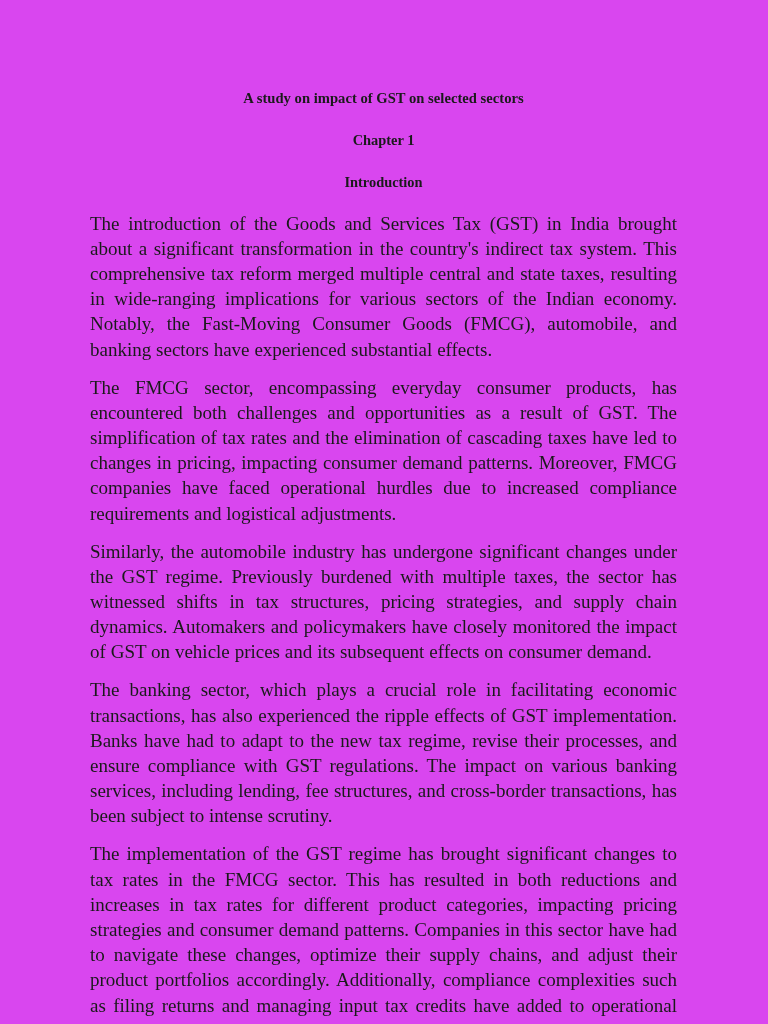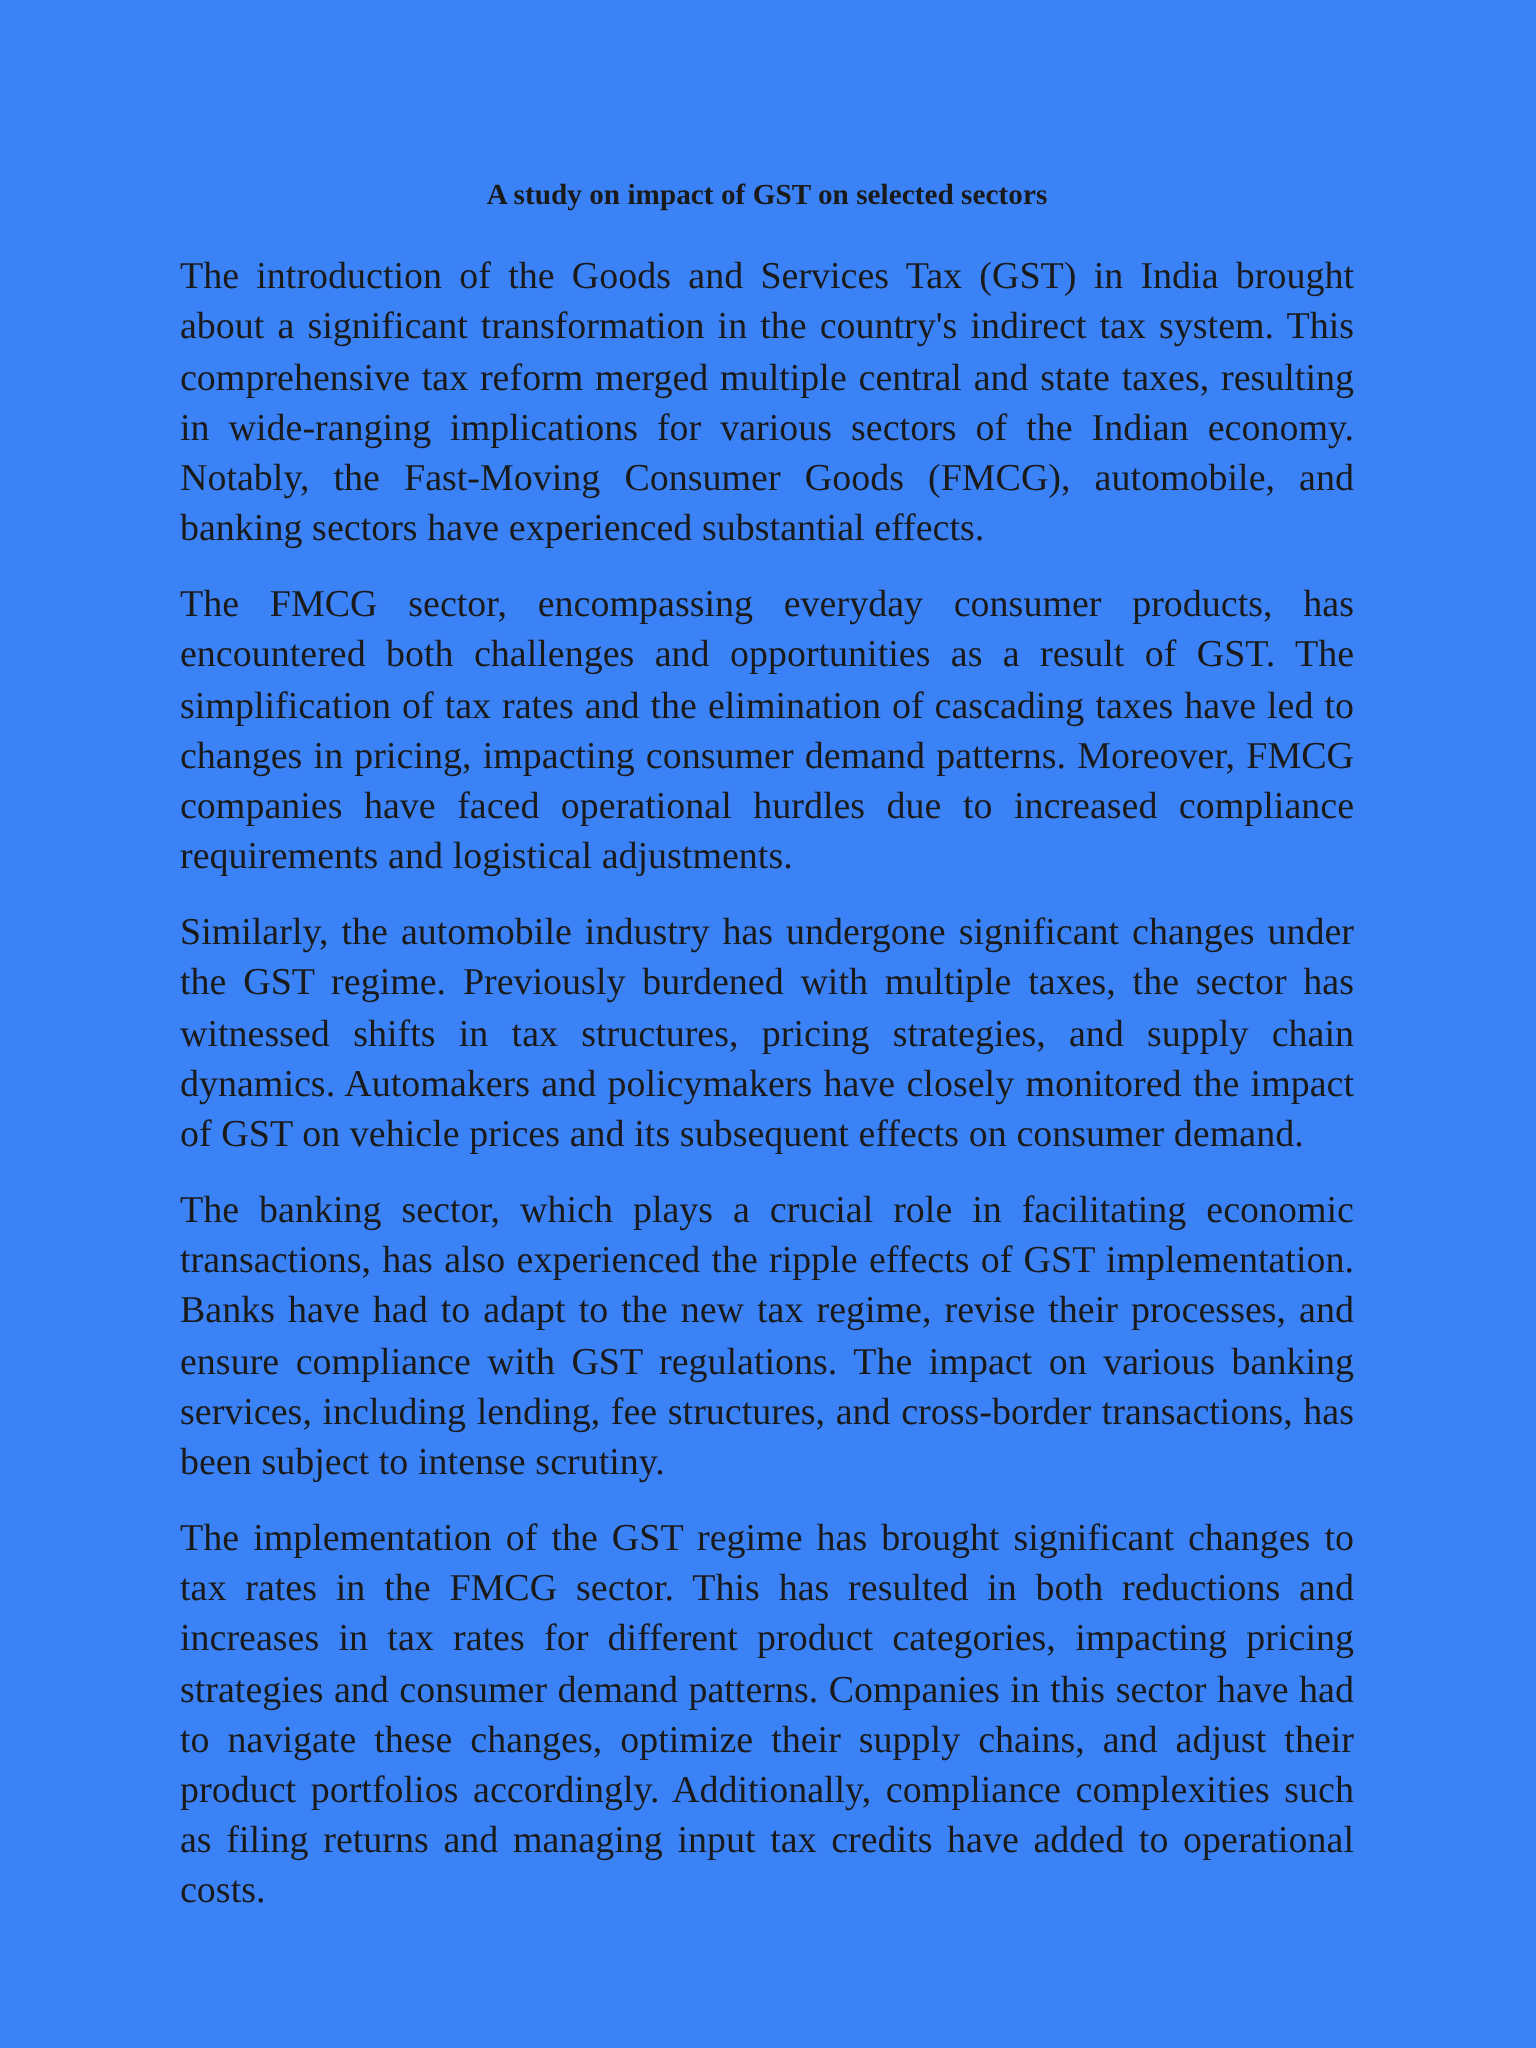--- a/index.html
+++ b/index.html
@@ -14,21 +14,21 @@
     overflow: hidden;
     font-family: "Liberation Serif", "DejaVu Serif", serif;
     color: #1a1a1a;
     -webkit-font-smoothing: antialiased;
   }
 
   .page {
     position: relative;
     width: 768px;
     height: 1024px;
-    background: #3b82f6;
+    background: #d946ef;
     box-sizing: border-box;
   }
 
   .content {
     position: absolute;
     left: 90px;
     top: 0;
     width: 587px;
   }
 
@@ -81,21 +81,23 @@
   }
 </style>
 </head>
 <body>
 
 <div class="page">
   <div class="content">
 
     <h1 class="doc-title">A study on impact of GST on selected sectors</h1>
 
+    <h2 class="heading-chapter">Chapter 1</h2>
 
+    <h3 class="heading-section">Introduction</h3>
 
     <div class="body-block">
       <p class="para">The introduction of the Goods and Services Tax (GST) in India brought about a significant transformation in the country's indirect tax system. This comprehensive tax reform merged multiple central and state taxes, resulting in wide-ranging implications for various sectors of the Indian economy. Notably, the Fast-Moving Consumer Goods (FMCG), automobile, and banking sectors have experienced substantial effects.</p>
       <p class="para">The FMCG sector, encompassing everyday consumer products, has encountered both challenges and opportunities as a result of GST. The simplification of tax rates and the elimination of cascading taxes have led to changes in pricing, impacting consumer demand patterns. Moreover, FMCG companies have faced operational hurdles due to increased compliance requirements and logistical adjustments.</p>
       <p class="para">Similarly, the automobile industry has undergone significant changes under the GST regime. Previously burdened with multiple taxes, the sector has witnessed shifts in tax structures, pricing strategies, and supply chain dynamics. Automakers and policymakers have closely monitored the impact of GST on vehicle prices and its subsequent effects on consumer demand.</p>
       <p class="para">The banking sector, which plays a crucial role in facilitating economic transactions, has also experienced the ripple effects of GST implementation. Banks have had to adapt to the new tax regime, revise their processes, and ensure compliance with GST regulations. The impact on various banking services, including lending, fee structures, and cross-border transactions, has been subject to intense scrutiny.</p>
       <p class="para">The implementation of the GST regime has brought significant changes to tax rates in the FMCG sector. This has resulted in both reductions and increases in tax rates for different product categories, impacting pricing strategies and consumer demand patterns. Companies in this sector have had to navigate these changes, optimize their supply chains, and adjust their product portfolios accordingly. Additionally, compliance complexities such as filing returns and managing input tax credits have added to operational costs.</p>
     </div>
 
   </div>

